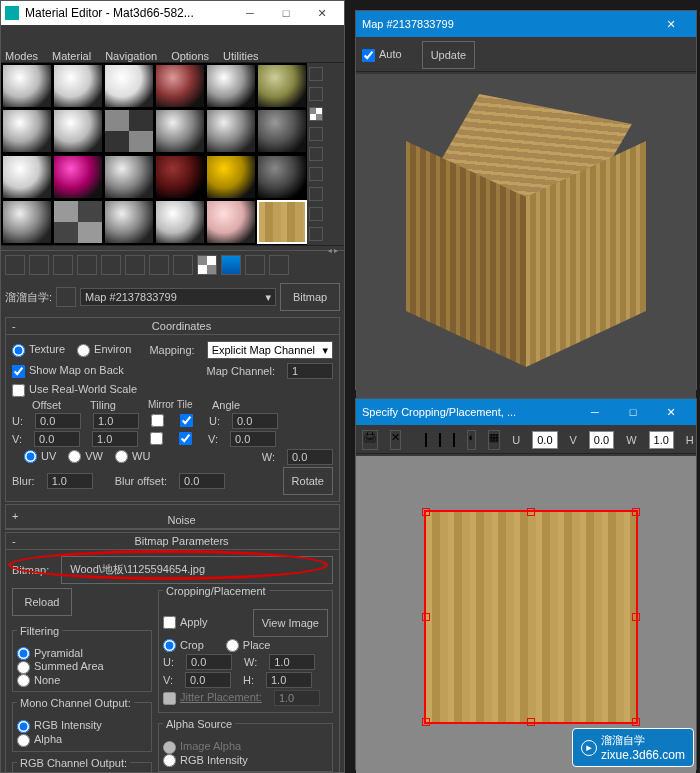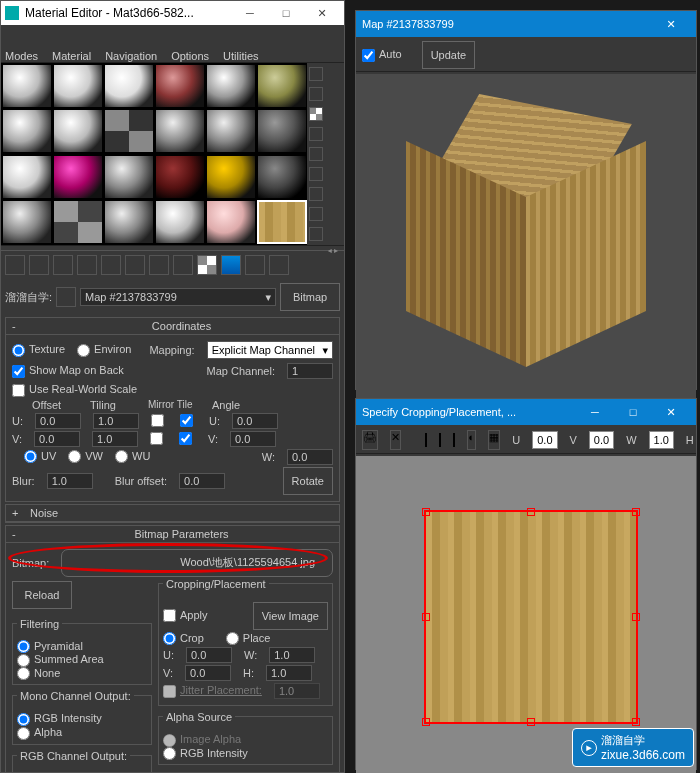--- a/index.html
+++ b/index.html
@@ -193,33 +193,33 @@
         <div class="spinner">0.0</div>
         <span style="flex:1;"></span>
         <div class="btn3d">Rotate</div>
       </div>
     </div>
   </div>
 
   <div class="rollout">
     <div class="rollhead">
         <span class="pm">+</span>
-        <span style="flex:1;">Noise</span>
+        <span style="flex:1;text-align:center;margin-top:7px;">Noise</span>
       </div>
   </div>
 
   <div class="rollout">
     <div class="rollhead">
         <span class="pm">-</span>
         <span style="flex:1;text-align:center;">Bitmap Parameters</span>
       </div>
     <div class="rollbody" style="position:relative;">
       <div class="row">
         <span class="label">Bitmap:</span>
-        <div class="btn3d" style="flex:1;justify-content:flex-end;padding-right:17px;overflow:hidden;border-radius:7px;">
+        <div class="btn3d" style="flex:1;justify-content:flex-start;padding-right:17px;overflow:hidden;">
             <span>Wood\地板\1125594654.jpg</span>
           </div>
       </div>
       <div class="redoval" style="left:2px;top:0px;width:320px;height:30px;"></div>
       <div style="display:flex;gap:6px;margin-top:4px;">
         <div style="width:140px;">
           <div class="btn3d" style="width:60px;">Reload</div>
           <div class="group" style="margin-top:14px;">
             <div class="grouptitle">Filtering</div>
             <div><label><input type="radio" checked="" style=""><span>Pyramidal</span></label></div>

